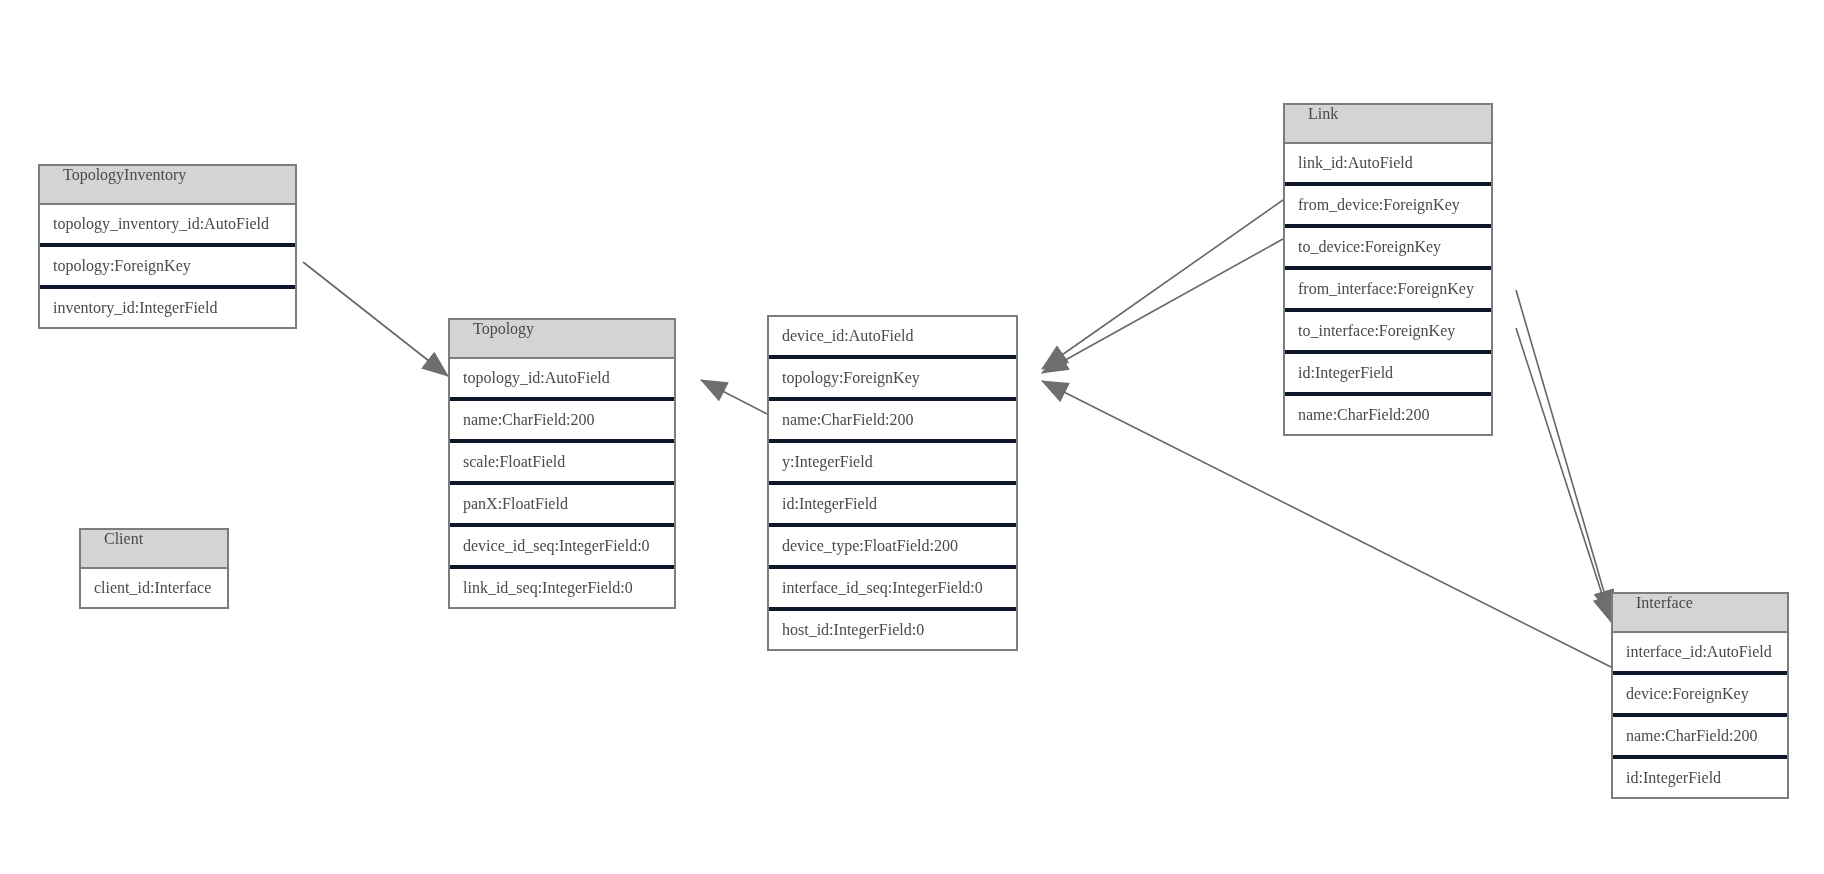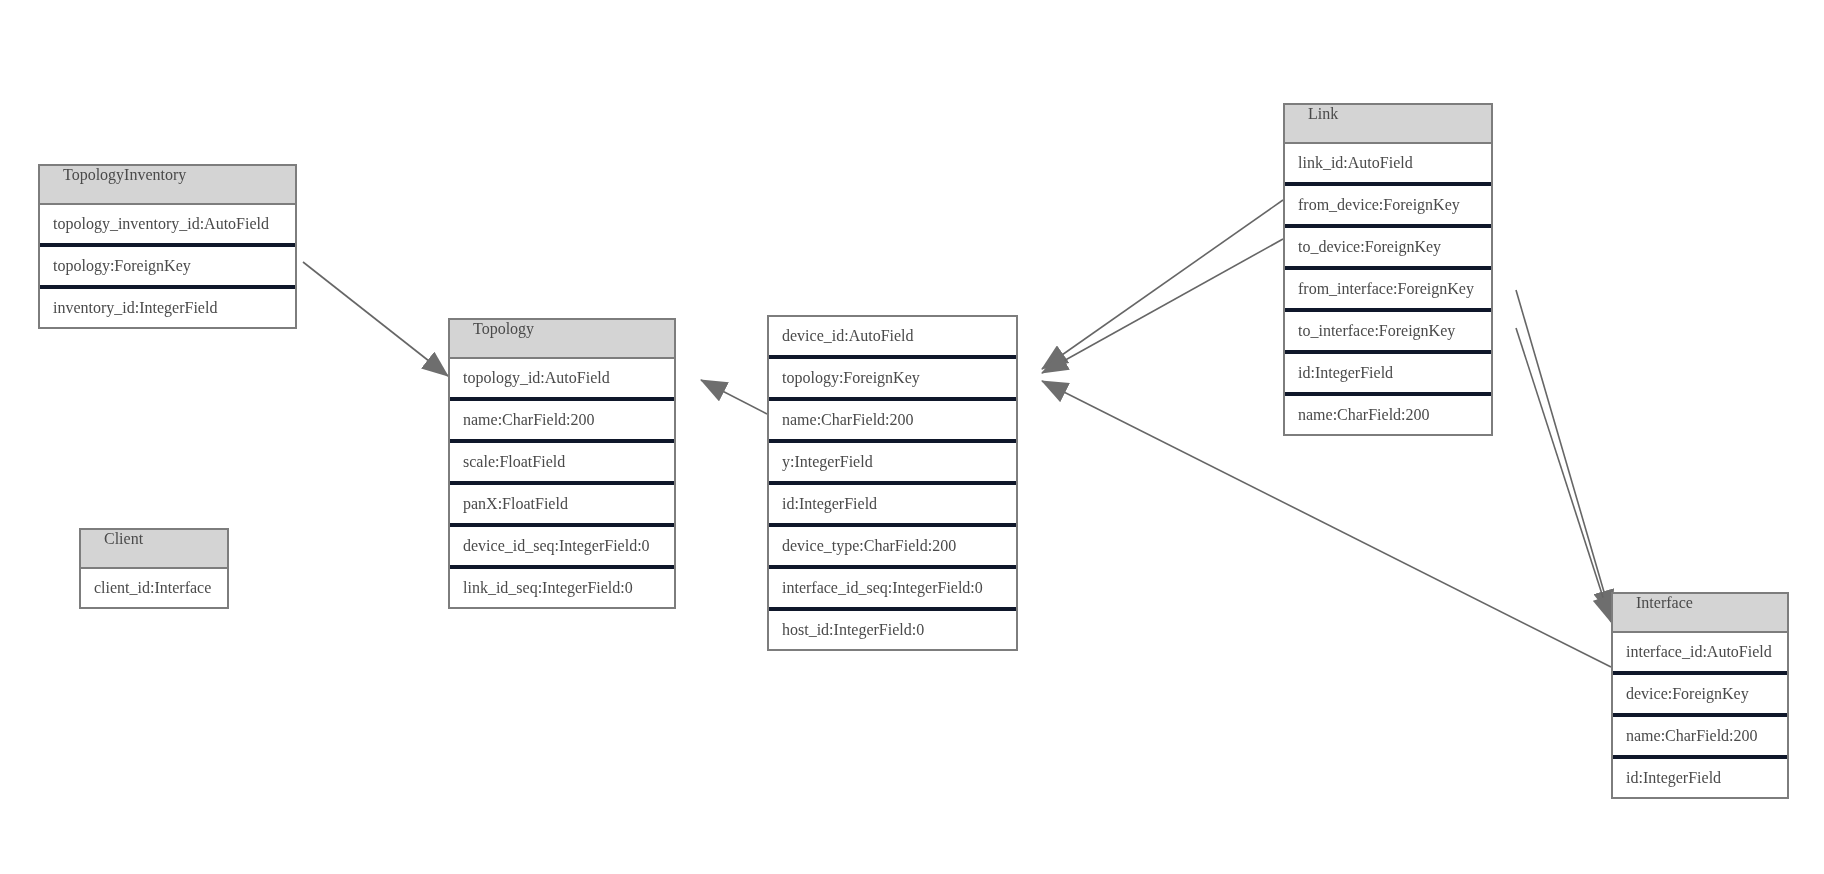--- a/index.html
+++ b/index.html
@@ -99,21 +99,21 @@
     </div>
     <div class="row">client_id:Interface</div>
   </div>
 
   <div class="entity" id="e-device">
     <div class="row">device_id:AutoField</div>
     <div class="row">topology:ForeignKey</div>
     <div class="row">name:CharField:200</div>
     <div class="row">y:IntegerField</div>
     <div class="row">id:IntegerField</div>
-    <div class="row">device_type:CharField:200</div>
+    <div class="row">device_type:FloatField:200</div>
     <div class="row">interface_id_seq:IntegerField:0</div>
     <div class="row">host_id:IntegerField:0</div>
   </div>
 
   <div class="entity" id="e-link">
     <div class="hdr">
       <span>Link</span>
     </div>
     <div class="row">link_id:AutoField</div>
     <div class="row">from_device:ForeignKey</div>

